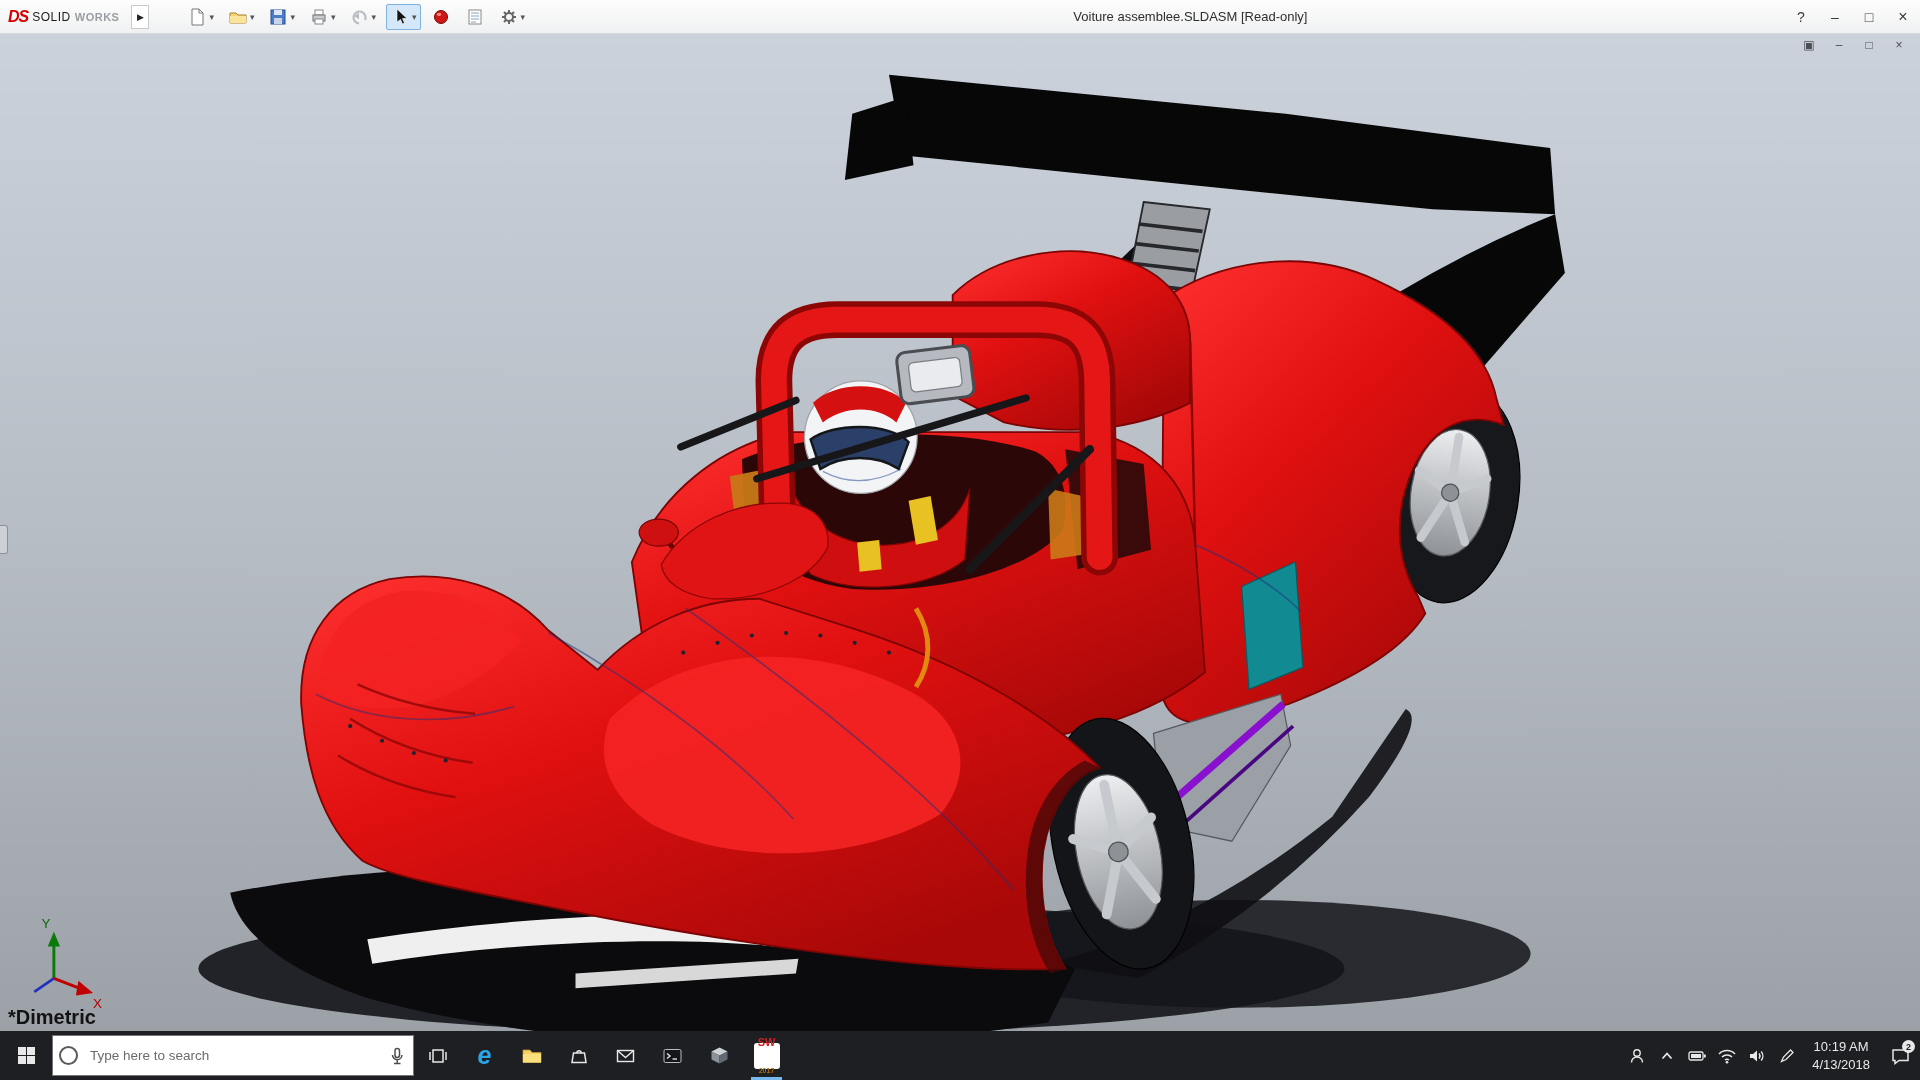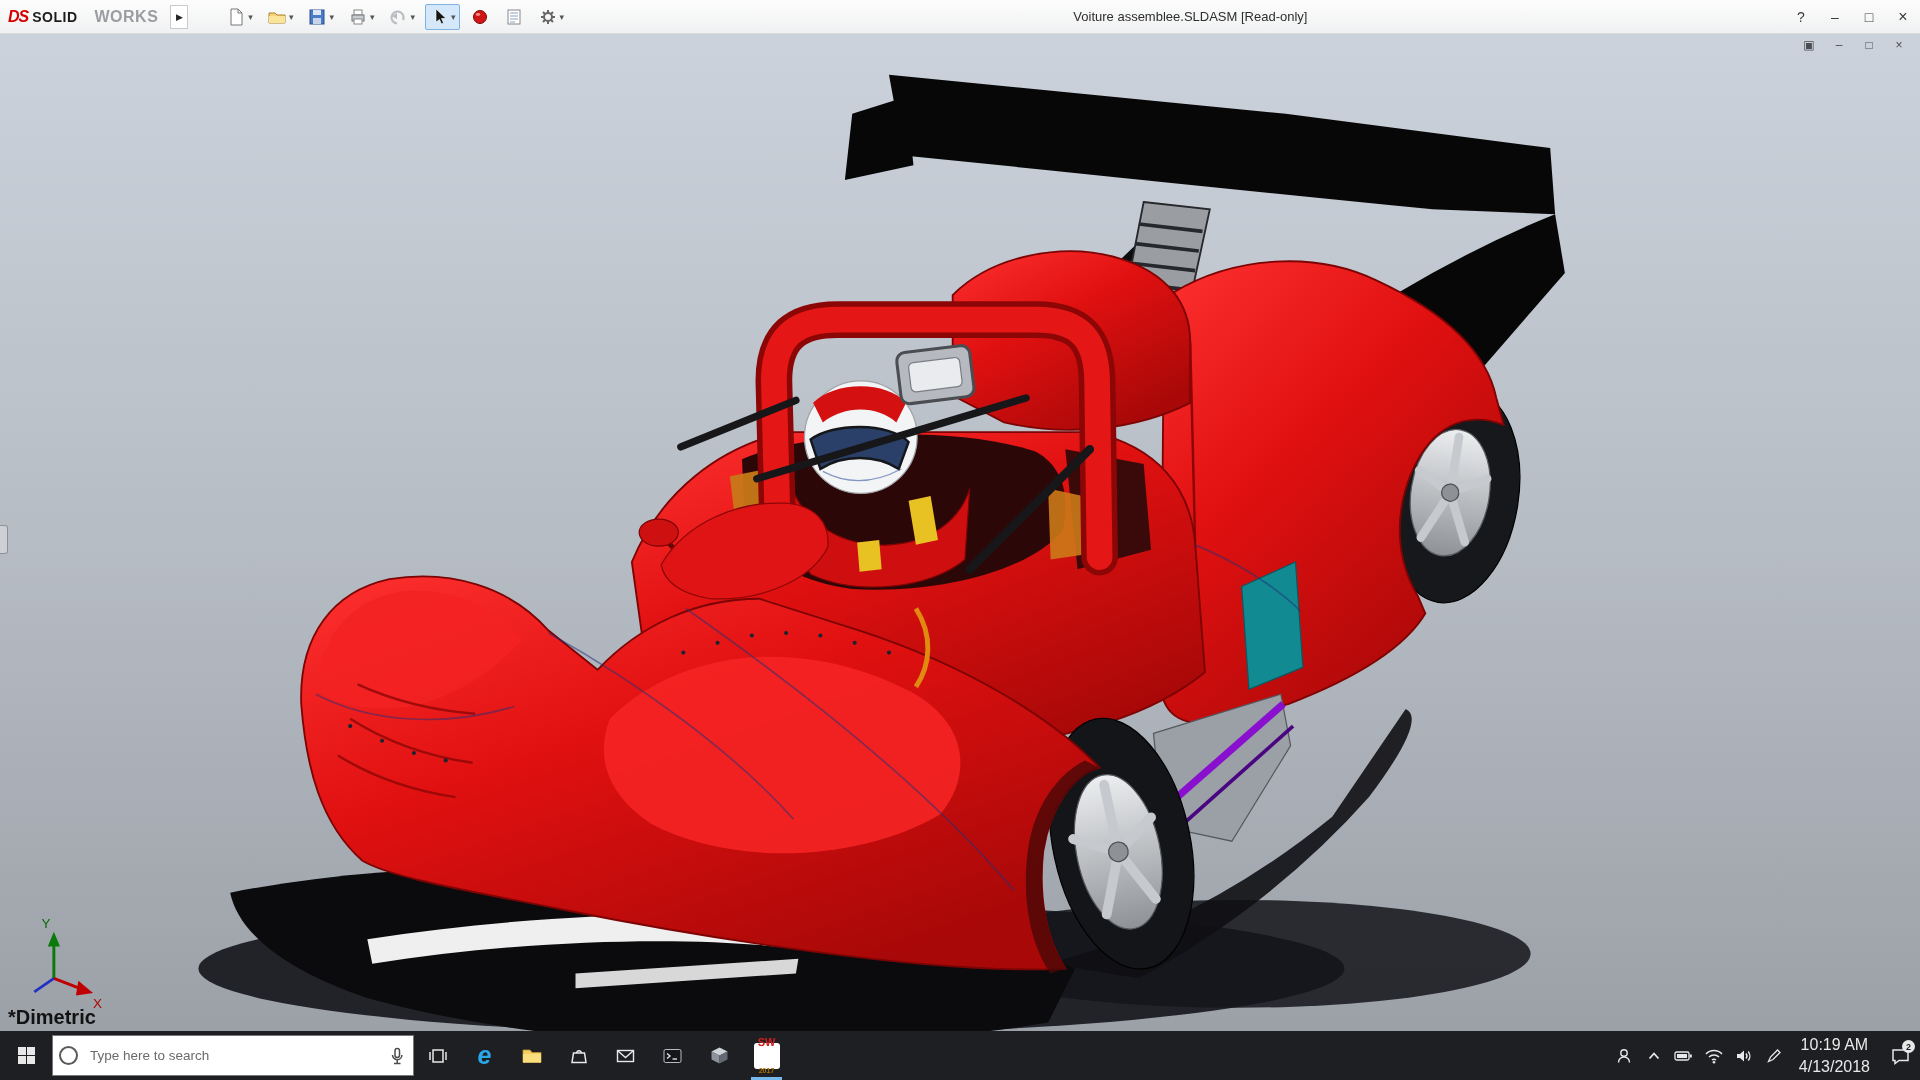--- a/index.html
+++ b/index.html
@@ -5,22 +5,22 @@
   html,body{margin:0;padding:0;width:1920px;height:1080px;overflow:hidden;
     font-family:"Liberation Sans",sans-serif;background:#000;user-select:none;}
   .app{position:relative;width:1920px;height:1080px;border-radius:7px;}
 
   
   .titlebar{position:absolute;top:0;left:0;right:0;height:33px;
     background:linear-gradient(#fdfdfd,#f0f1f2);border-bottom:1px solid #d7d8da;
     display:flex;align-items:center;z-index:30;}
   .brand{display:flex;align-items:center;gap:4px;padding:0 8px;}
   .brand .mark{color:#d50000;font-weight:bold;font-style:italic;font-size:16px;letter-spacing:-1px;}
-  .brand .nm-b{font-weight:bold;color:#1c1c1c;font-size:14px;letter-spacing:.5px;}
-  .brand .nm-l{font-weight:bold;color:#9a9da1;font-size:16px;letter-spacing:.5px;margin-left:13px;}
+  .brand .nm-b{font-weight:normal;color:#1c1c1c;font-size:12px;letter-spacing:.5px;}
+  .brand .nm-l{font-weight:bold;color:#9a9da1;font-size:11px;letter-spacing:.5px;}
   .flyout{width:16px;height:22px;border:1px solid #c9cacc;background:#fff;display:flex;
     align-items:center;justify-content:center;font-size:9px;color:#222;margin-left:4px;}
   .tools{display:flex;align-items:center;gap:6px;margin-left:34px;}
   .tbtn{display:flex;align-items:center;gap:2px;padding:2px 3px;border:1px solid transparent;border-radius:2px;}
   .tbtn svg{display:block;}
   .tbtn .dd{font-size:9px;color:#555;}
   .tbtn.selected{background:#d5e8fa;border-color:#7eb2e0;}
   .title-center{position:absolute;left:62%;transform:translateX(-50%);font-size:13px;color:#2e2e2e;white-space:nowrap;text-align:right;}
   .winctl{margin-left:auto;display:flex;align-items:center;height:100%;}
   .winctl .wbtn{width:34px;height:100%;display:flex;align-items:center;justify-content:center;
@@ -48,21 +48,21 @@
   .searchbox input::placeholder{color:#6b6b6b;}
   .tk{width:47px;height:100%;display:flex;align-items:center;justify-content:center;position:relative;}
   .tk.active::after{content:"";position:absolute;bottom:0;left:8px;right:8px;height:3px;background:#76b9ed;}
   .edge-e{font-size:25px;font-weight:bold;font-style:italic;color:#2aa7e8;}
   .sw-tile{width:26px;height:26px;background:#fff;border-radius:3px;display:flex;flex-direction:column;
     align-items:center;justify-content:center;line-height:1;gap:19px;}
   .sw-tile .sw1{color:#d02020;font-weight:bold;font-size:11px;}
   .sw-tile .sw2{color:#b07000;font-weight:bold;font-size:7px;}
   .tray{margin-left:auto;display:flex;align-items:center;height:100%;}
   .tray .ti{width:30px;height:100%;display:flex;align-items:center;justify-content:center;}
-  .clock{padding:0 10px;text-align:center;font-size:16px;line-height:1.35;}
+  .clock{padding:0 10px;text-align:center;font-size:13px;line-height:1.35;}
   .action{width:40px;height:100%;display:flex;align-items:center;justify-content:center;position:relative;}
   .action .badge{position:absolute;top:9px;right:5px;min-width:13px;height:13px;border-radius:7px;
     background:#e8e8e8;color:#1d1f22;font-size:9px;font-weight:bold;display:flex;align-items:center;justify-content:center;}
 </style>
 </head>
 <body>
 
 <div class="app">
 
   <div class="titlebar">

